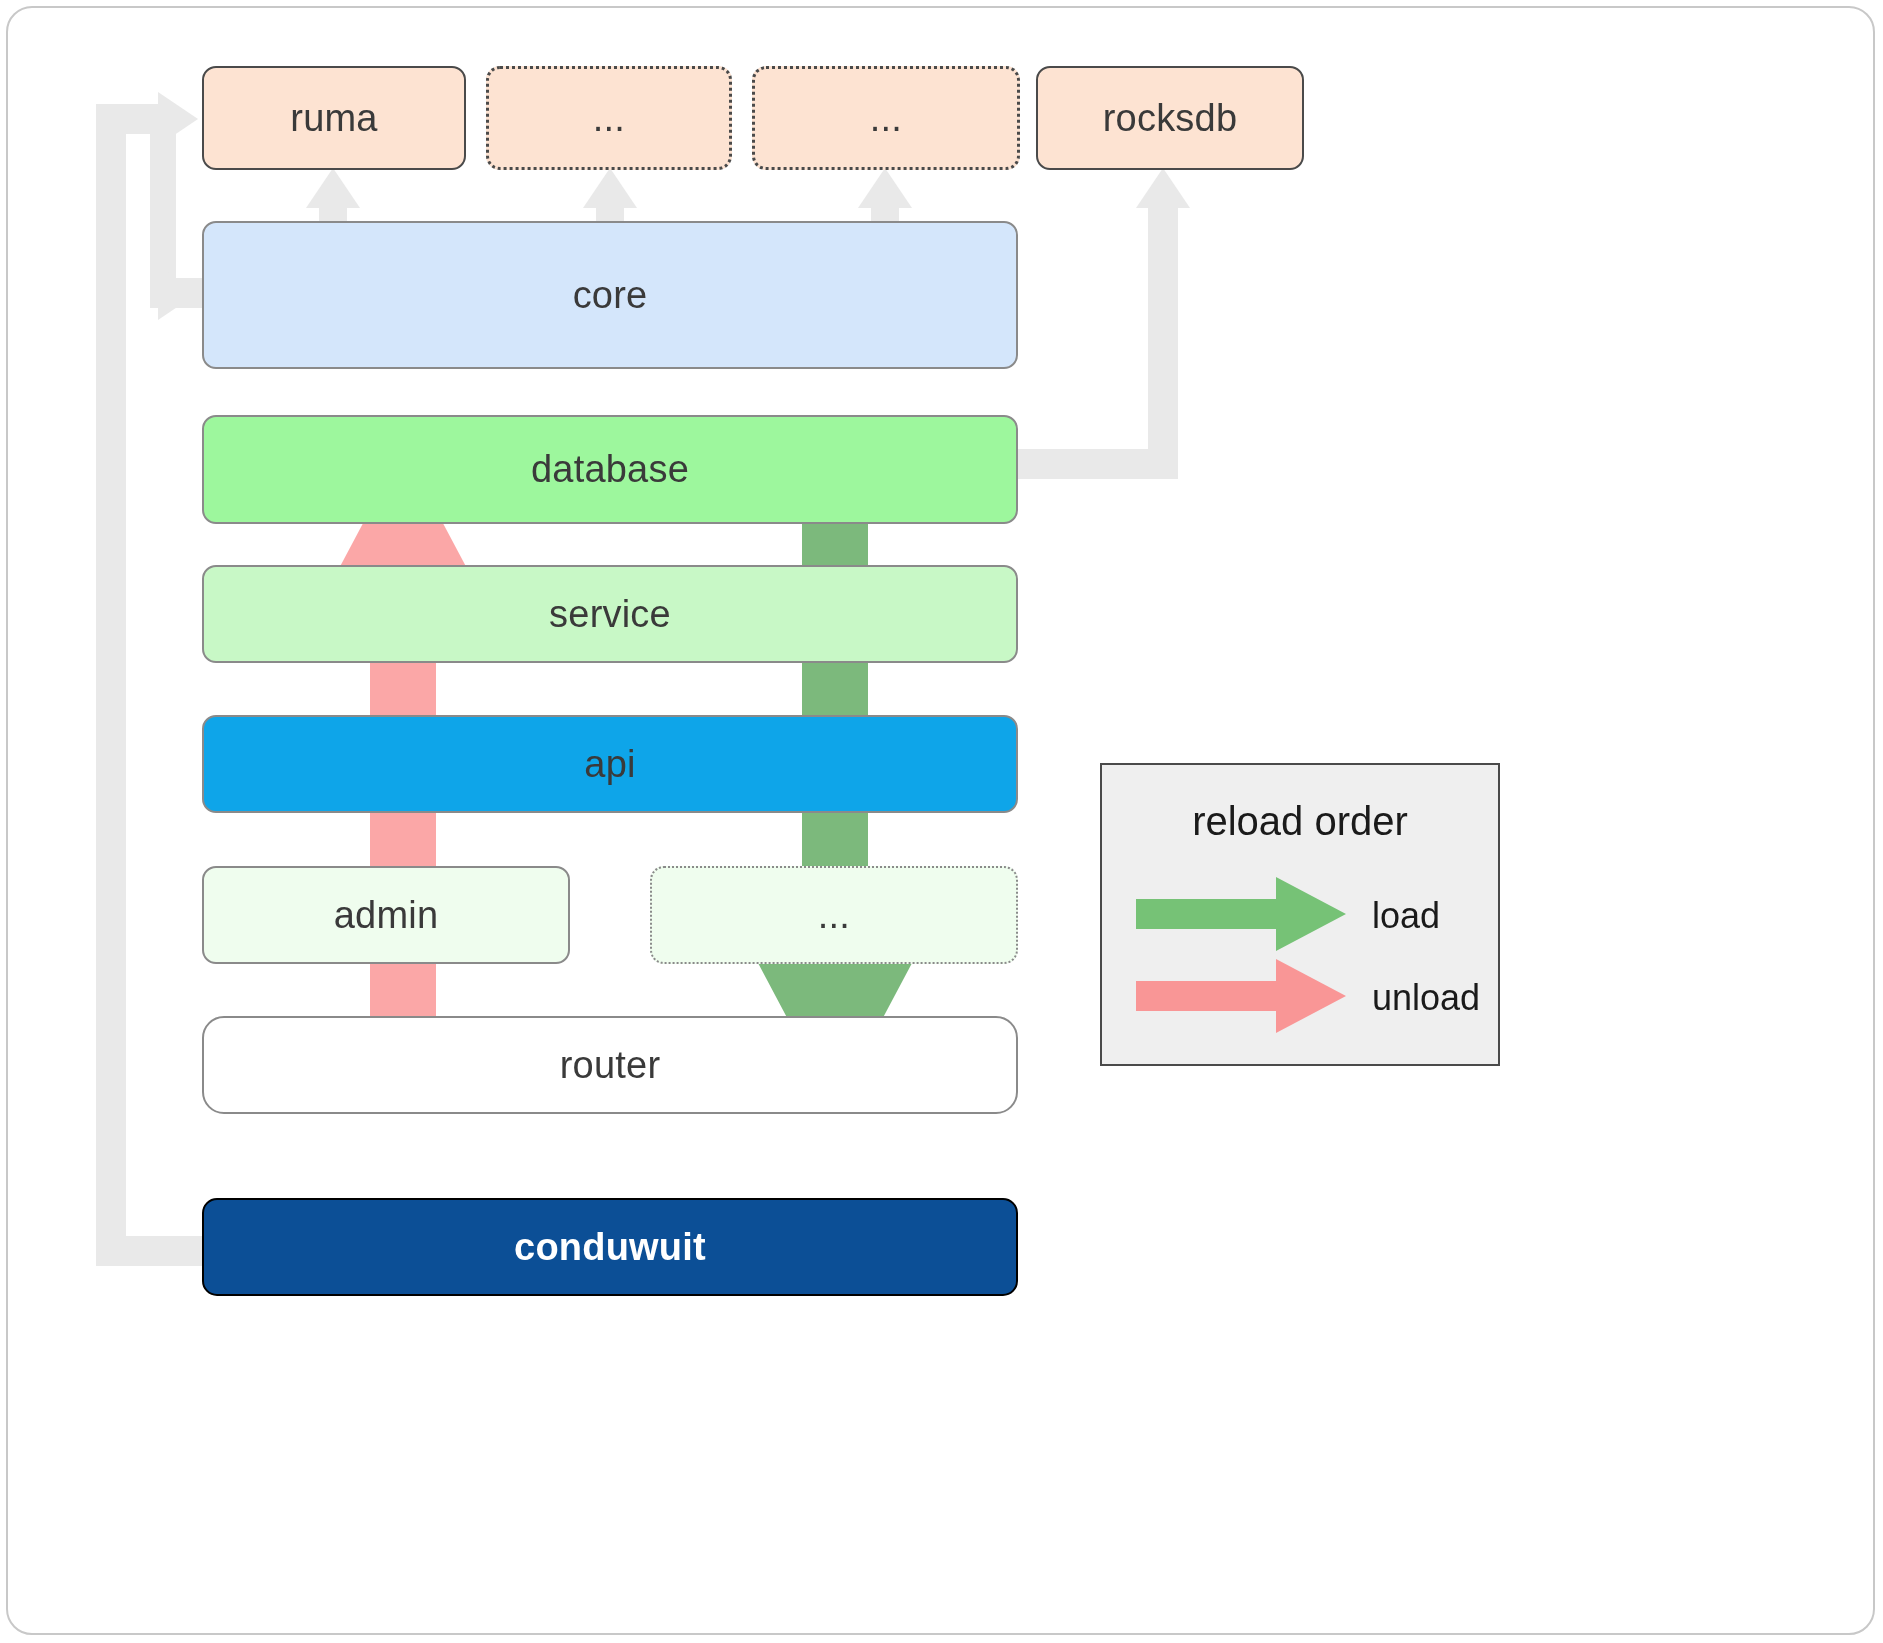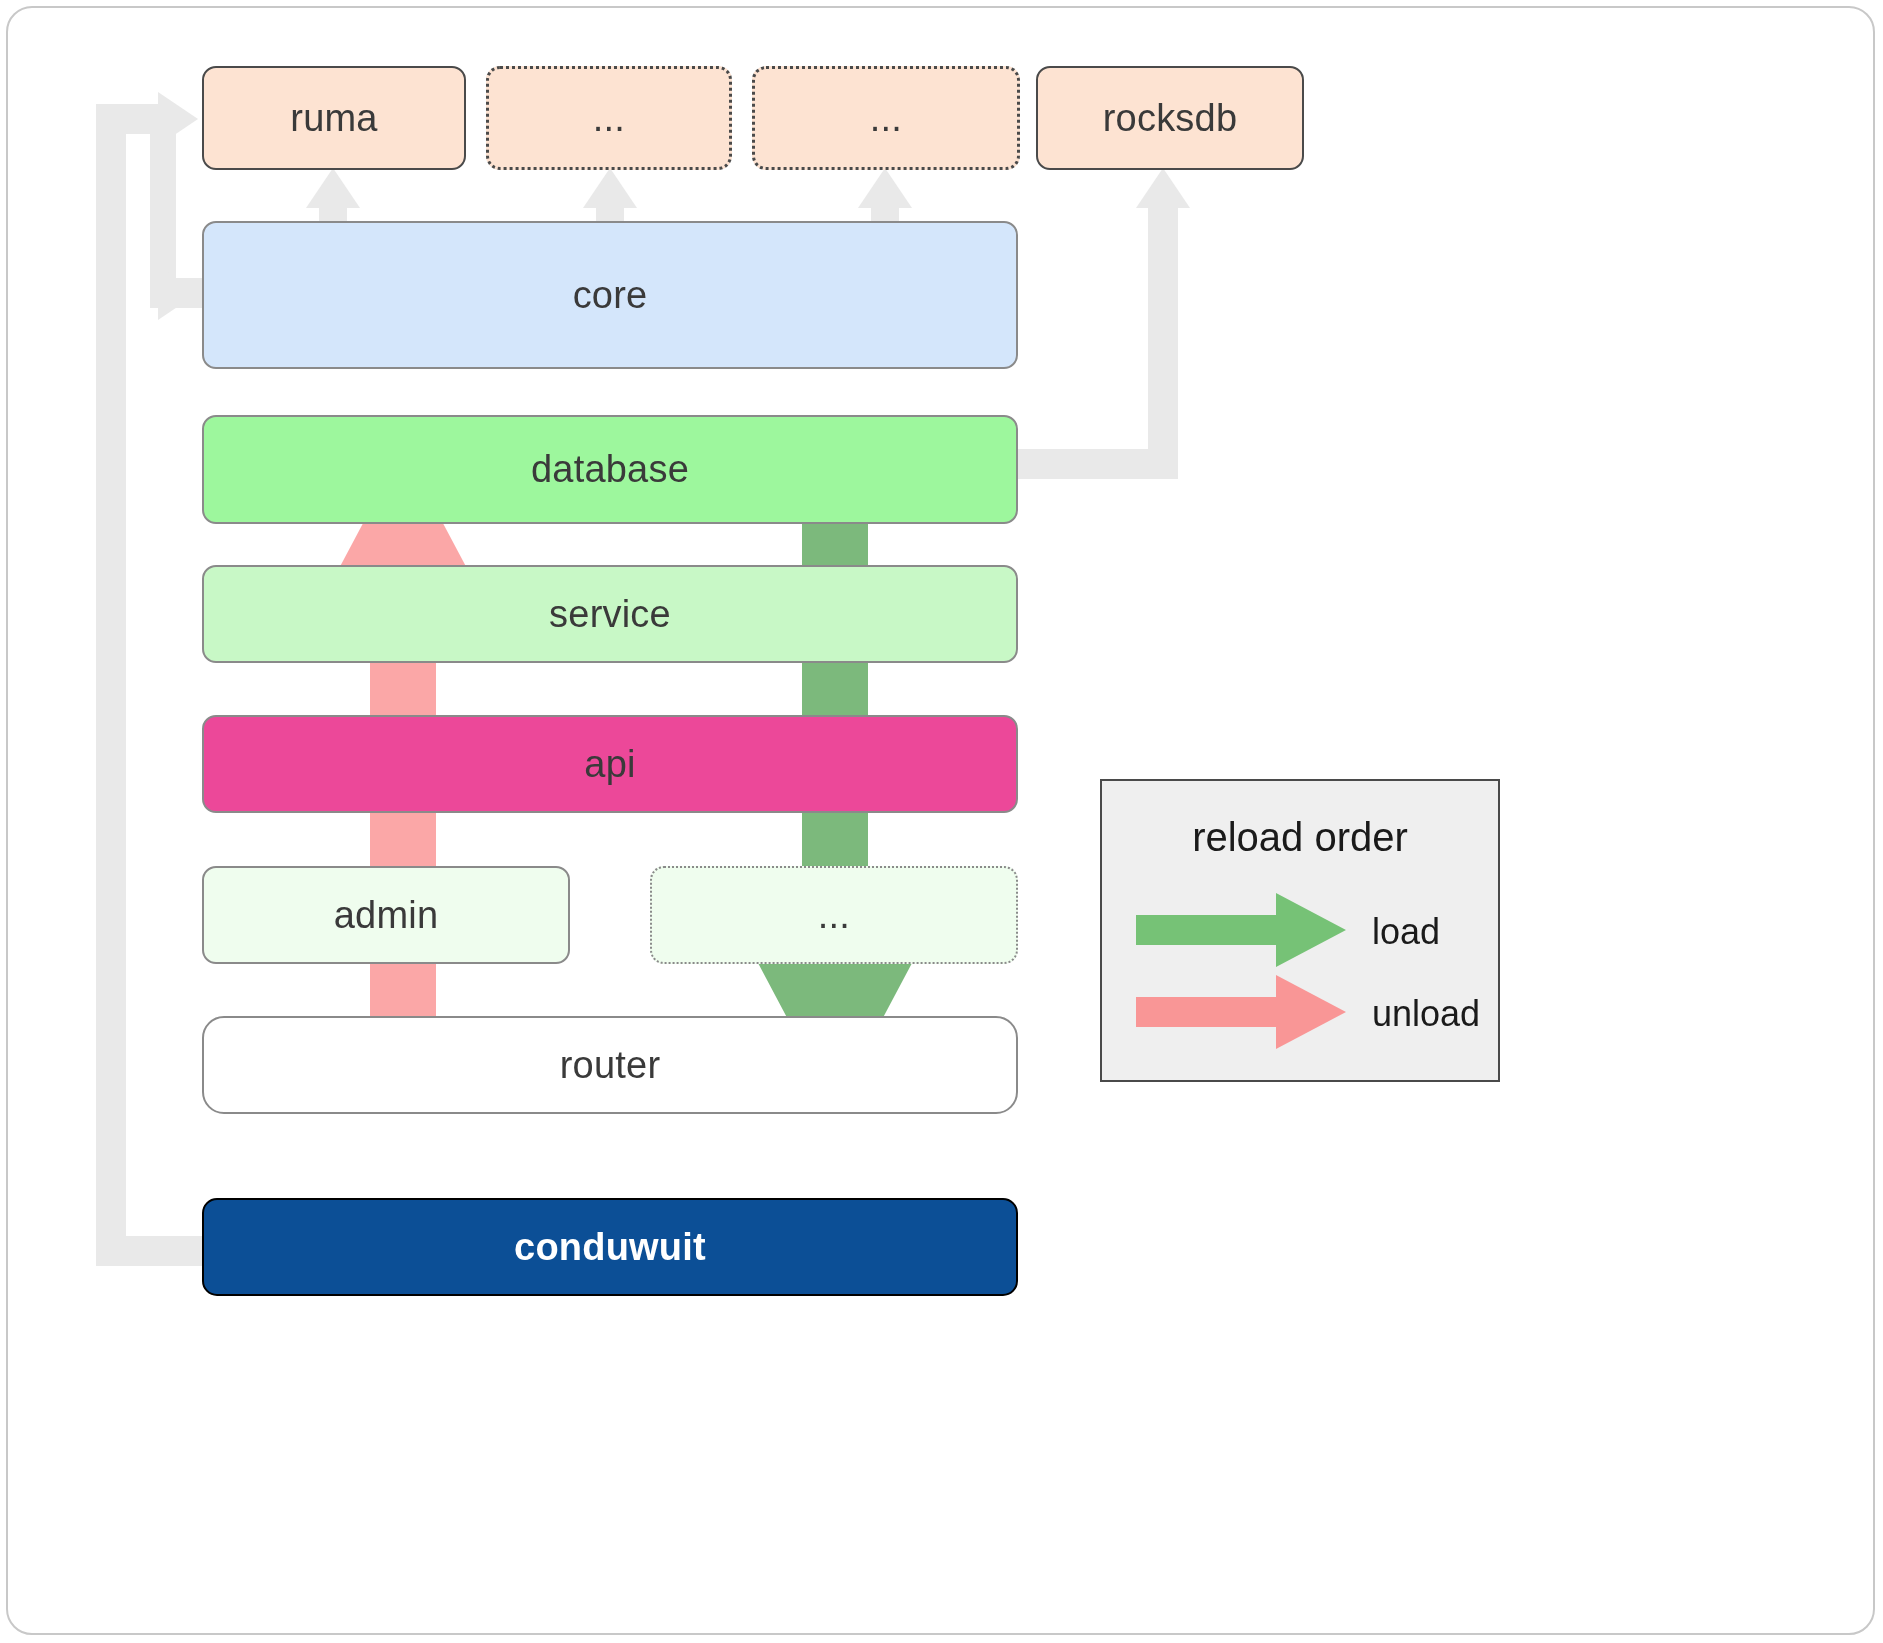--- a/index.html
+++ b/index.html
@@ -20,38 +20,38 @@
   }
   .node.solid{border:2.5px solid #4a4a4a;}
   .node.dotted{border:3px dotted #4a4a4a;}
   .node.gray{border:2px solid #8a8a8a;}
   .node.graydot{border:2.5px dotted #8a8a8a;}
 
   .peach{background:#fde3d2;}
   .blue{background:#d4e6fb;}
   .g1{background:#9df79d;}
   .g2{background:#c8f8c6;}
-  .g3{background:#ec4899;}
+  .g3{background:#0ea5e9;}
   .g4{background:#effdee;}
   .white{background:#ffffff;border-radius:22px;}
   .navy{background:#0c4f96;color:#ffffff;font-weight:bold;border:2.5px solid #000000;}
 
   
   .gbar{position:absolute;background:#e9e9e9;}
   .gtri{position:absolute;width:0;height:0;}
   .gtri.up{border-left:27px solid transparent;border-right:27px solid transparent;border-bottom:40px solid #e9e9e9;}
   .gtri.right{border-top:27px solid transparent;border-bottom:27px solid transparent;border-left:40px solid #e9e9e9;}
 
   
   .bigarrow{position:absolute;}
   .bigarrow svg{display:block;overflow:visible;}
 
   
   .legend{
-    position:absolute;background:#efefef;border:2.5px solid #4a4a4a;box-sizing:border-box;margin-top:16px;
+    position:absolute;background:#efefef;border:2.5px solid #4a4a4a;box-sizing:border-box;
   }
   .legend-title{
     position:absolute;width:100%;text-align:center;font-size:40px;color:#1a1a1a;
   }
   .legend-row{position:absolute;display:flex;align-items:center;}
   .legend-label{font-size:36px;color:#1a1a1a;margin-left:26px;}
 </style>
 </head>
 <body>
 

